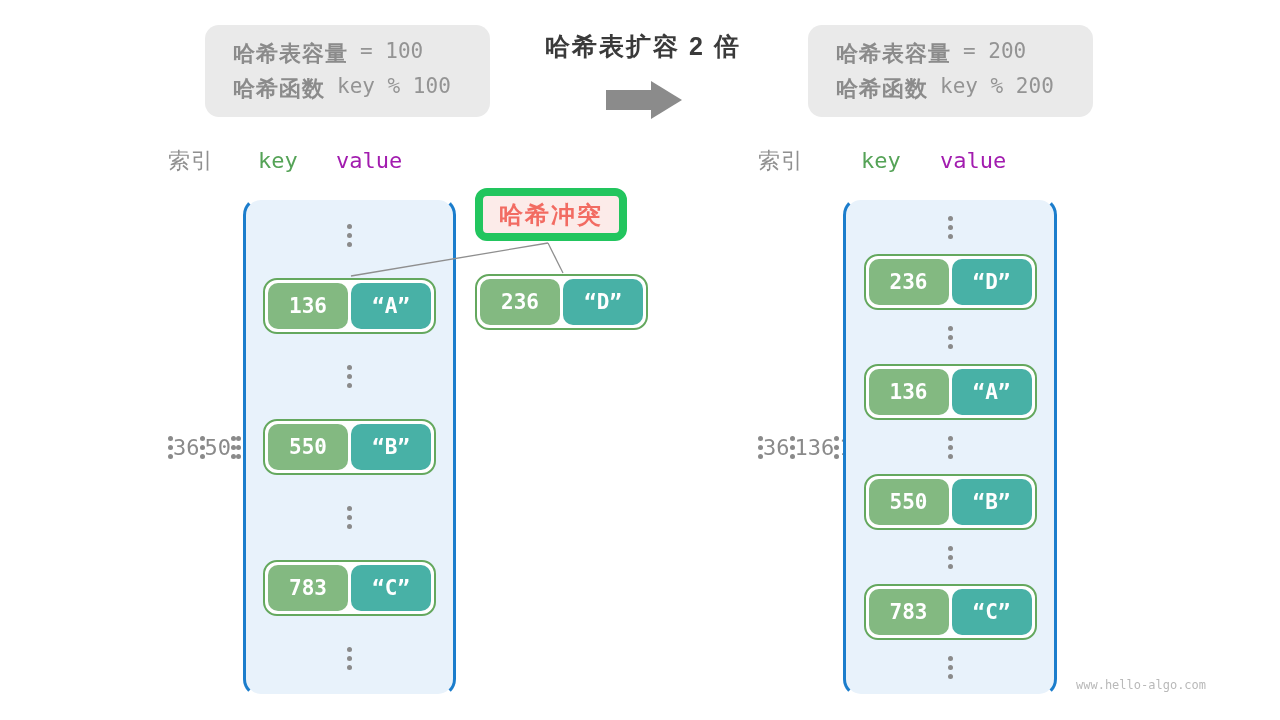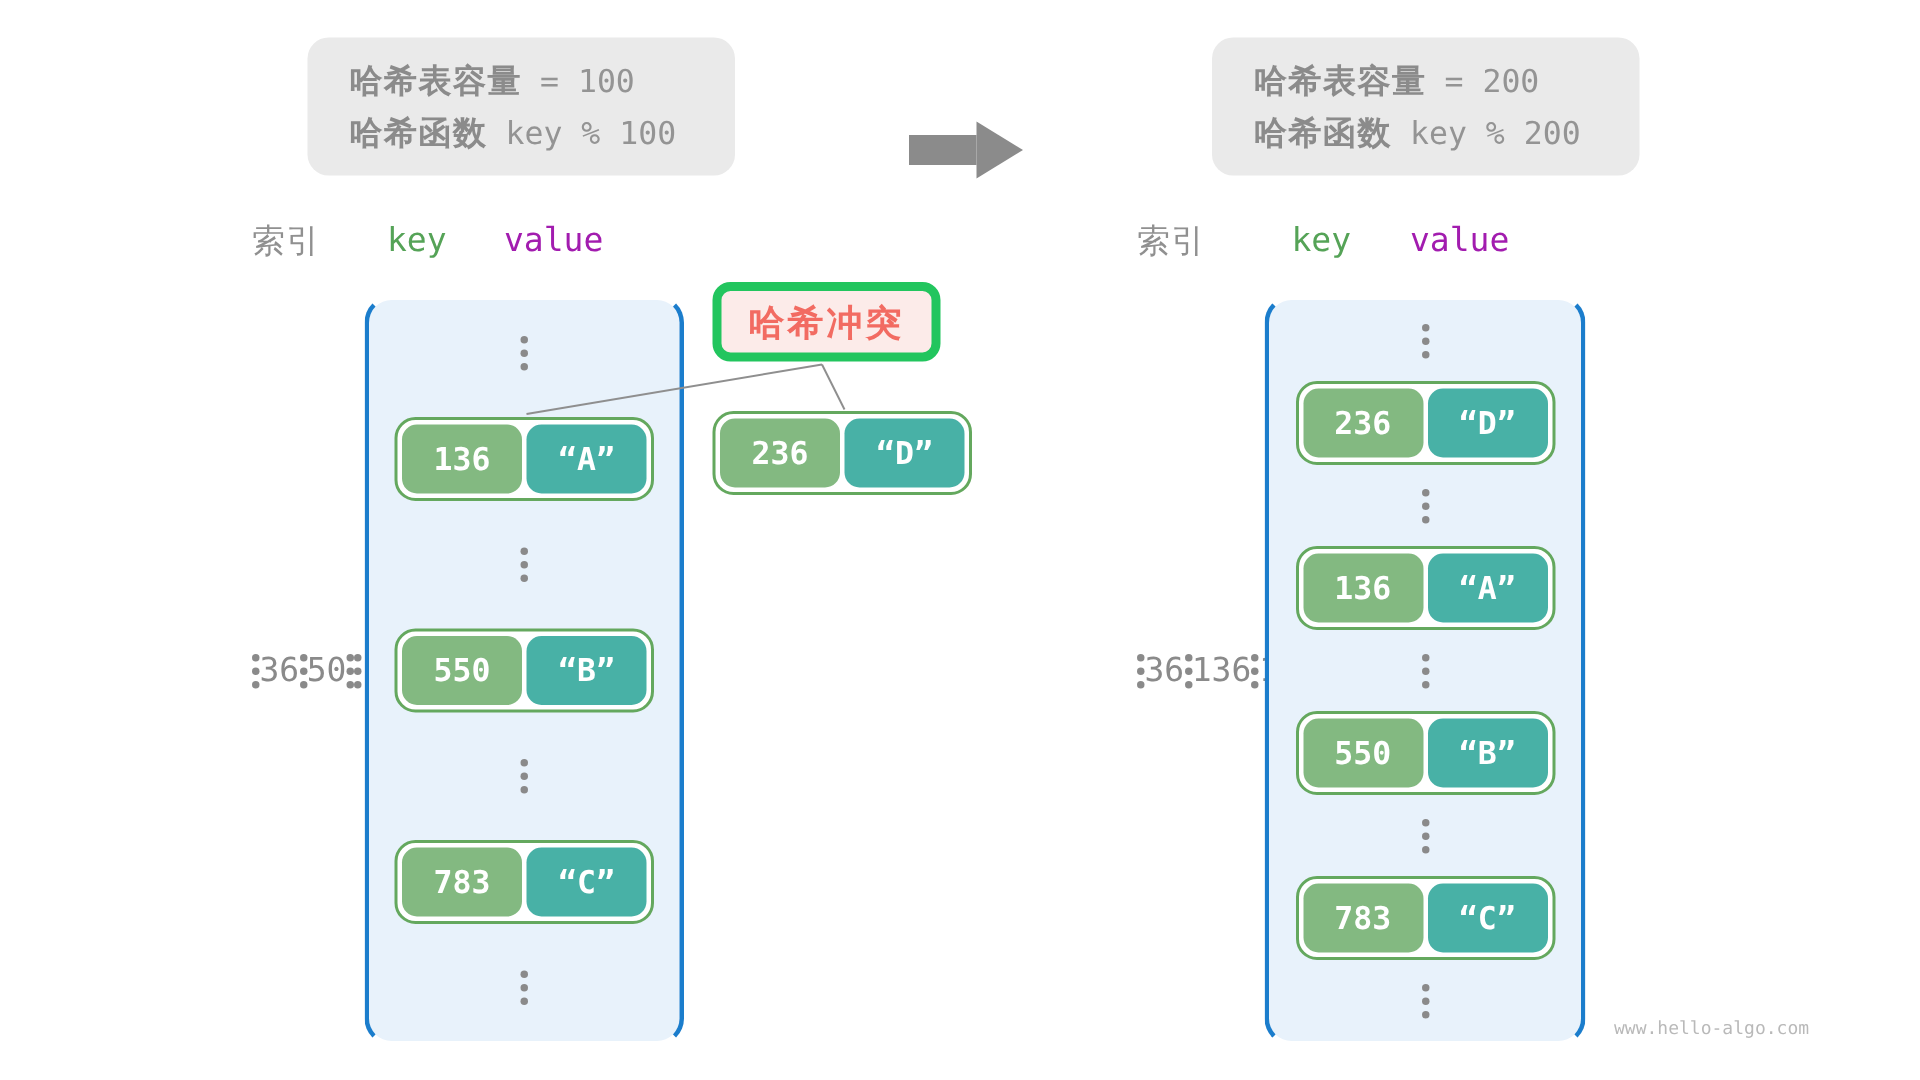--- a/index.html
+++ b/index.html
@@ -3,21 +3,21 @@
 <meta charset="utf-8">
 <style>
   html,body{margin:0;padding:0;background:#fff;}
   .stage{position:relative;width:1280px;height:720px;background:#ffffff;overflow:hidden;
          font-family:"Liberation Sans",sans-serif;}
 
   
   .info-box{position:absolute;width:285px;height:92px;background:#eaeaea;border-radius:14px;
             display:flex;flex-direction:column;justify-content:center;gap:5px;padding-left:28px;
             box-sizing:border-box;}
-  .info-line{display:flex;align-items:center;gap:12px;white-space:nowrap;}
+  .info-line{display:flex;align-items:flex-start;gap:12px;white-space:nowrap;}
   .info-label{font-weight:bold;font-size:22px;color:#8b8b8b;letter-spacing:1px;}
   .info-value{font-family:"DejaVu Sans Mono",monospace;font-size:21px;color:#949494;}
 
   
   .main-title{position:absolute;left:503px;top:30px;width:280px;text-align:center;
               font-weight:bold;font-size:25px;color:#3a3a3a;letter-spacing:2px;}
   .arrow{position:absolute;left:606px;top:81px;width:76px;height:38px;}
   .arrow-rect{position:absolute;left:0;top:9px;width:45px;height:20px;background:#8b8b8b;}
   .arrow-tri{position:absolute;left:45px;top:0;width:0;height:0;
              border-top:19px solid transparent;border-bottom:19px solid transparent;
@@ -44,21 +44,21 @@
   .pair{display:flex;gap:3px;background:#ffffff;border:2px solid #64a85e;border-radius:14px;
         padding:3px;box-sizing:content-box;}
   .kbox,.vbox{width:80px;height:46px;border-radius:10px;color:#ffffff;display:flex;
               align-items:center;justify-content:center;
               font-family:"DejaVu Sans Mono",monospace;font-size:21px;font-weight:600;}
   .kbox{background:#83b981;}
   .vbox{background:#48b1a6;}
 
   
   .badge{position:absolute;left:475px;top:188px;width:152px;height:53px;background:#fcebe9;
-         border:6px solid #22c55e;border-radius:12px;box-sizing:border-box;display:flex;
+         border:8px solid #22c55e;border-radius:12px;box-sizing:border-box;display:flex;
          align-items:center;justify-content:center;font-weight:bold;font-size:24px;
          color:#f26b62;letter-spacing:2px;z-index:10;}
   .floating-pair{position:absolute;left:475px;top:274px;z-index:10;}
 
   .lines-overlay{position:absolute;left:0;top:0;z-index:5;pointer-events:none;}
 
   .watermark{position:absolute;left:1076px;top:678px;font-family:"DejaVu Sans Mono",monospace;
              font-size:12px;color:#b9b9b9;}
 </style>
 </head>
@@ -70,20 +70,21 @@
     <div class="info-line">
       <span class="info-label">哈希表容量</span>
       <span class="info-value">= 100</span>
     </div>
     <div class="info-line">
       <span class="info-label">哈希函数</span>
       <span class="info-value">key % 100</span>
     </div>
   </div>
 
+  <div class="main-title">哈希表扩容 2 倍</div>
   <div class="arrow">
     <span class="arrow-rect"></span>
     <span class="arrow-tri"></span>
   </div>
 
   <div class="info-box" style="left:808px;top:25px;">
     <div class="info-line">
       <span class="info-label">哈希表容量</span>
       <span class="info-value">= 200</span>
     </div>

